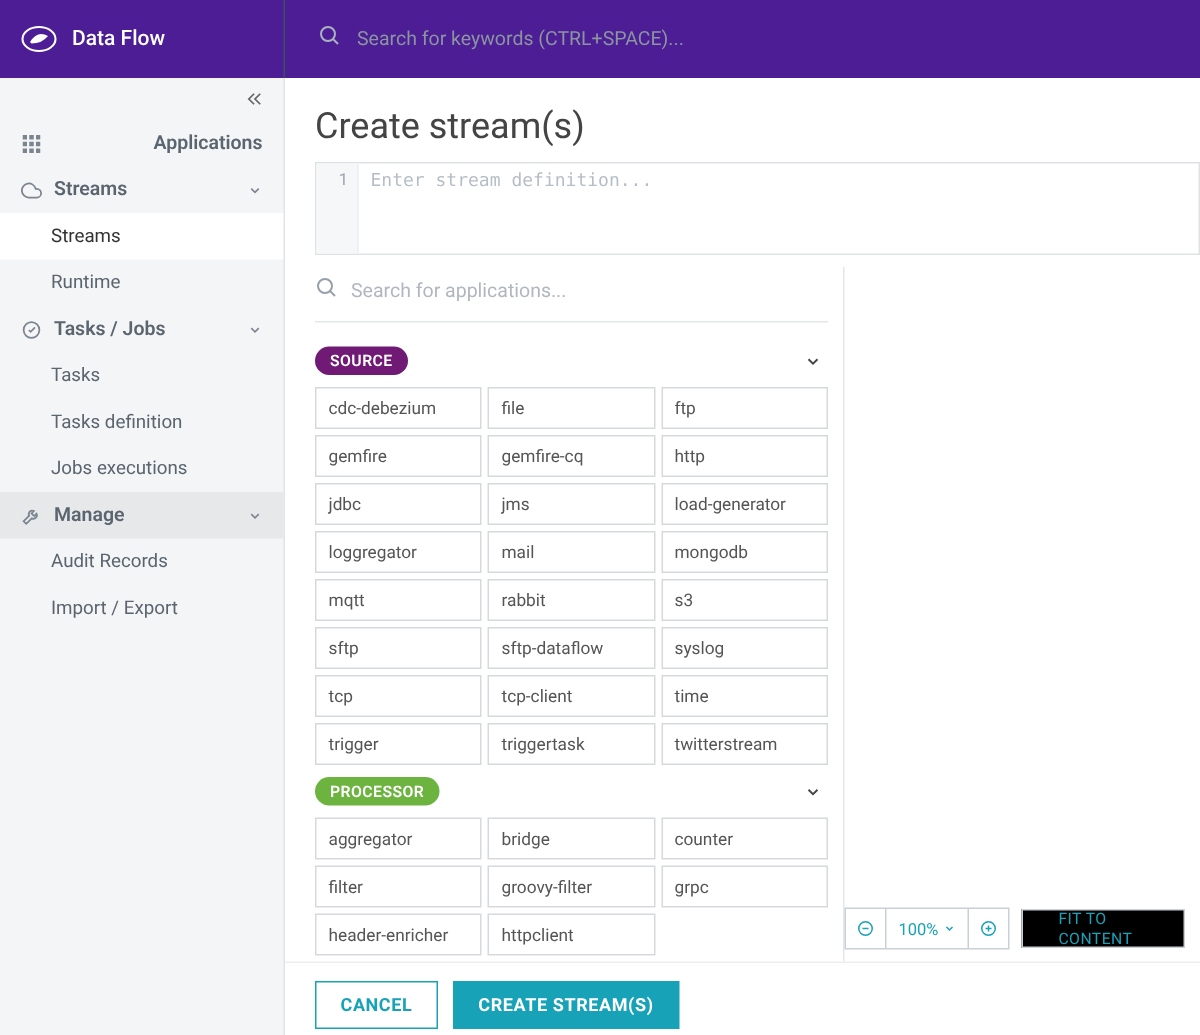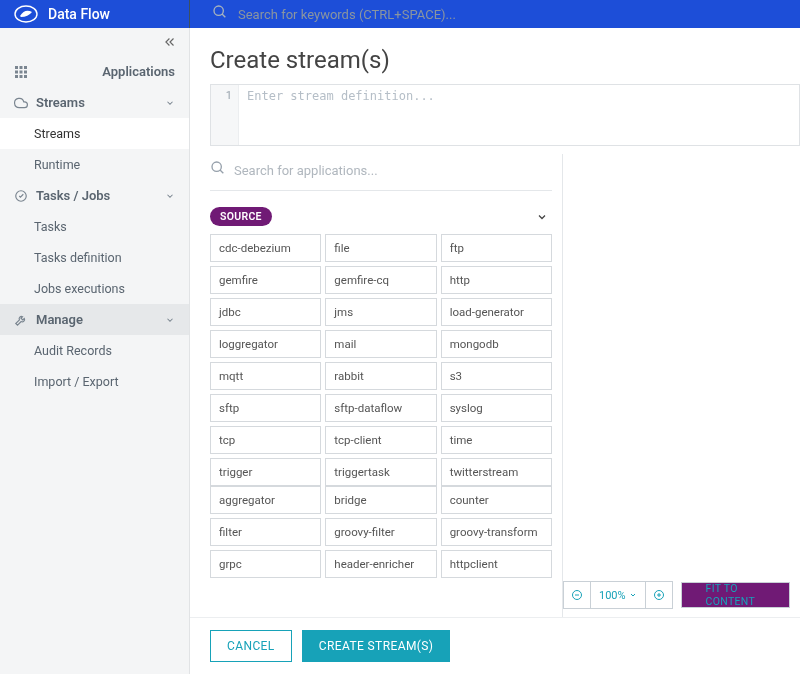--- a/index.html
+++ b/index.html
@@ -1,17 +1,17 @@
 <!DOCTYPE html>
 <html><head>
 <meta charset="utf-8">
 <style>
 * { margin:0; padding:0; box-sizing:border-box; font-family:-apple-system,BlinkMacSystemFont,"Segoe UI",Roboto,sans-serif; }
 body { width:800px; height:690px; overflow:hidden; background:#fff; }
-.header { height:28px; background:#1d4ed8; display:flex; align-items:center; color:#fff; }
+.header { height:52px; background:#4c1d95; display:flex; align-items:center; color:#fff; }
 .logo-area { width:190px; display:flex; align-items:center; padding-left:14px; gap:10px; border-right:1px solid #3d5060; height:100%; }
 .logo-icon { width:24px; height:24px; }
 .logo-text { font-size:14px; font-weight:500; }
 .search-bar { flex:1; display:flex; align-items:center; padding-left:22px; gap:10px; }
 .search-bar input { background:transparent; border:none; outline:none; color:#a8b3bd; font-size:13px; width:100%; }
 .search-bar input::placeholder { color:#8a95a0; }
 .layout { display:flex; height:calc(100% - 44px); }
 .sidebar { width:190px; background:#f4f5f6; border-right:1px solid #e1e3e5; overflow-y:auto; }
 .collapse-row { height:28px; display:flex; align-items:center; justify-content:flex-end; padding-right:12px; color:#666; }
 .nav-sect { }
@@ -38,23 +38,23 @@
 .badge.source { background:#701a75; }
 .badge.processor { background:#6cb33f; }
 .cat-head .chev { margin-left:auto; margin-right:4px; }
 .grid { display:grid; grid-template-columns:repeat(3,1fr); gap:4px; }
 .chip { border:1px solid #d5d9dd; padding:6px 8px; font-size:11.5px; color:#555; background:#fff; cursor:grab; white-space:nowrap; overflow:hidden; text-overflow:ellipsis; }
 .canvas { flex:1; border-left:1px solid #e4e7ea; position:relative; }
 .canvas-ctrl { position:absolute; bottom:8px; right:10px; display:flex; gap:8px; align-items:center; }
 .zoom-grp { display:flex; align-items:flex-end; border:1px solid #c9d0d6; }
 .zoom-btn { width:26px; height:26px; display:flex; align-items:center; justify-content:center; color:#17a2b8; cursor:pointer; background:#fff; }
 .zoom-val { padding:0 8px; font-size:11px; color:#17a2b8; display:flex; align-items:center; gap:3px; height:26px; background:#fff; border-left:1px solid #c9d0d6; border-right:1px solid #c9d0d6; }
-.fit-btn { border:1px solid #c9d0d6; padding:0 24px; height:26px; display:flex; align-items:center; font-size:10.5px; letter-spacing:0.3px; color:#17a2b8; background:#701a75; cursor:pointer; }
+.fit-btn { border:1px solid #c9d0d6; padding:0 24px; height:26px; display:flex; align-items:center; font-size:10.5px; letter-spacing:0.3px; color:#17a2b8; background:#000000; cursor:pointer; }
 .footer { display:flex; gap:10px; padding:12px 20px; border-top:1px solid #eceef0; }
-.btn { padding:8px 16px; font-size:12px; letter-spacing:0.4px; cursor:pointer; border:1px solid transparent; }
+.btn { padding:8px 16px; font-size:12px; letter-spacing:0.4px; cursor:pointer; border:1px solid transparent;font-weight:bold; }
 .btn.secondary { background:#fff; color:#17a2b8; border-color:#17a2b8; }
 .btn.primary { background:#17a2b8; color:#fff; }
 .chev svg, .icn svg { display:block; }
 </style>
 </head>
 <body>
 
 <div class="header">
   <div class="logo-area">
     <span class="logo-icon">
@@ -209,27 +209,34 @@
               <div class="chip">sftp-dataflow</div>
               <div class="chip">syslog</div>
               <div class="chip">tcp</div>
               <div class="chip">tcp-client</div>
               <div class="chip">time</div>
               <div class="chip">trigger</div>
               <div class="chip">triggertask</div>
               <div class="chip">twitterstream</div>
             </div>
 
+          <div class="cat-head">
+            <span class="badge processor">PROCESSOR</span>
+            <span class="chev">
+                <svg width="12" height="12" viewBox="0 0 24 24" fill="none" stroke="#444" stroke-width="2.5">
+                  <polyline points="6 9 12 15 18 9"></polyline>
+                </svg>
+              </span>
+          </div>
           <div class="grid" id="processor-grid">
               <div class="chip">aggregator</div>
               <div class="chip">bridge</div>
               <div class="chip">counter</div>
               <div class="chip">filter</div>
               <div class="chip">groovy-filter</div>
-              <div class="chip">groovy-transform</div>
               <div class="chip">grpc</div>
               <div class="chip">header-enricher</div>
               <div class="chip">httpclient</div>
             </div>
         </div>
       </div>
 
       <div class="canvas">
         <div class="canvas-ctrl">
           <div class="zoom-grp">

